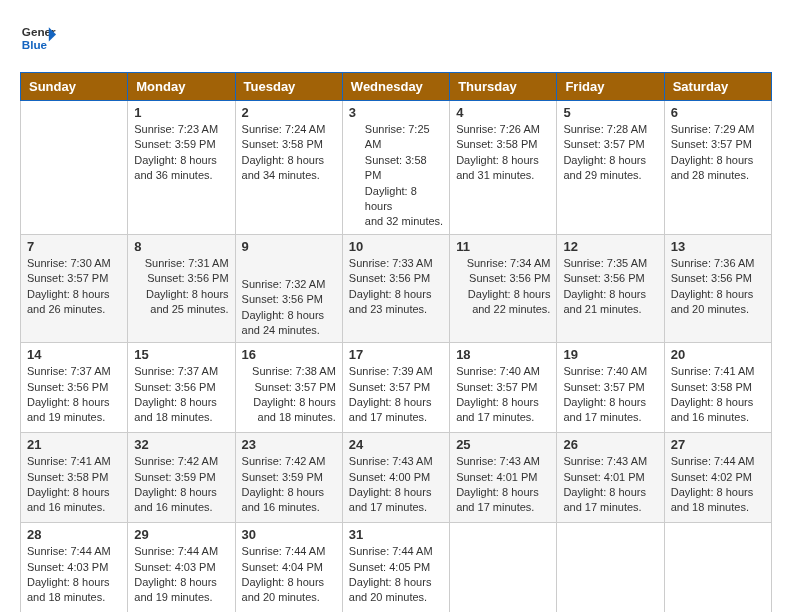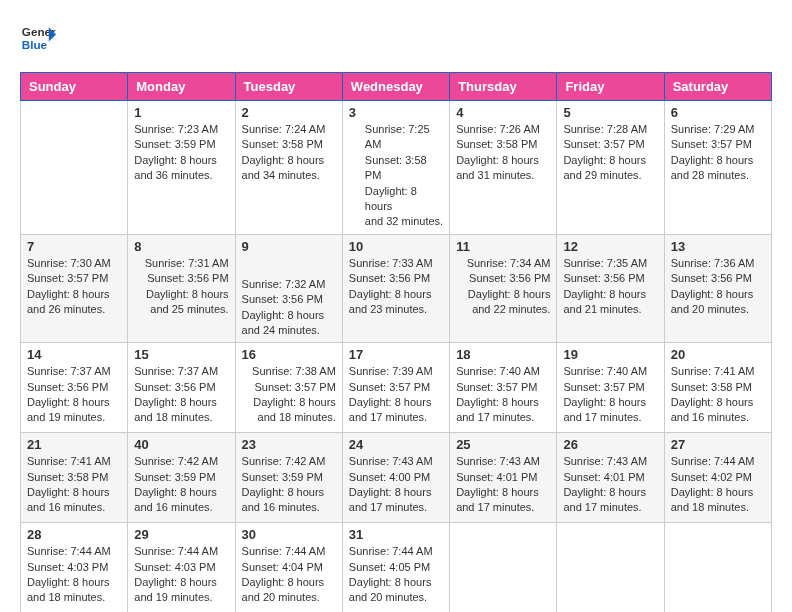--- a/index.html
+++ b/index.html
@@ -35,21 +35,21 @@
     }
     .location-title {
       font-size: 14px;
       color: #555;
     }
     table {
       width: 100%;
       border-collapse: collapse;
     }
     th {
-      background-color: #ec4899;
+      background-color: #a16207;
       color: #fff;
       font-size: 13px;
       font-weight: bold;
       padding: 6px 8px;
       text-align: left;
       border: 1px solid #1565C0;
     }
     td {
       border: 1px solid #ccc;
       vertical-align: top;
@@ -260,21 +260,21 @@
       </tr>
       <tr>
         <td>
           <span class="day-number">21</span>
           <div class="day-info" style="white-space: pre-line;">Sunrise: 7:41 AM
 Sunset: 3:58 PM
 Daylight: 8 hours
 and 16 minutes.</div>
         </td>
         <td>
-          <span class="day-number">40</span>
+          <span class="day-number">32</span>
           <div class="day-info" style="white-space: pre-line;">Sunrise: 7:42 AM
 Sunset: 3:59 PM
 Daylight: 8 hours
 and 16 minutes.</div>
         </td>
         <td>
           <span class="day-number">23</span>
           <div class="day-info" style="white-space: pre-line;">Sunrise: 7:42 AM
 Sunset: 3:59 PM
 Daylight: 8 hours

